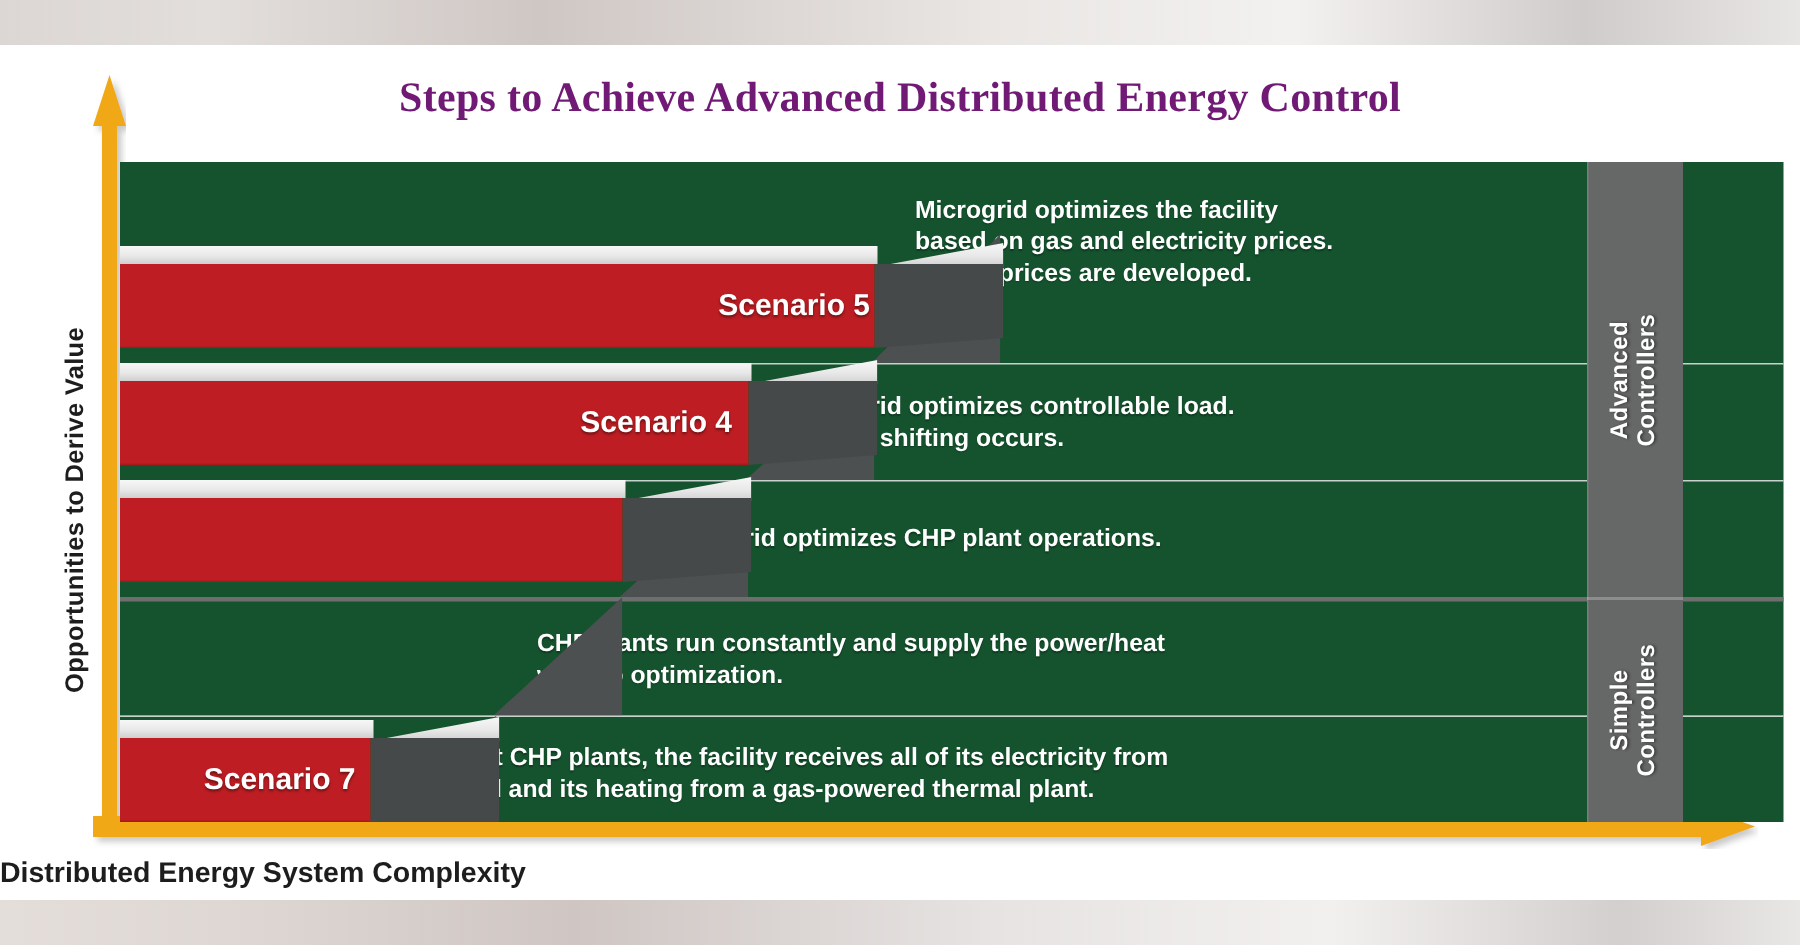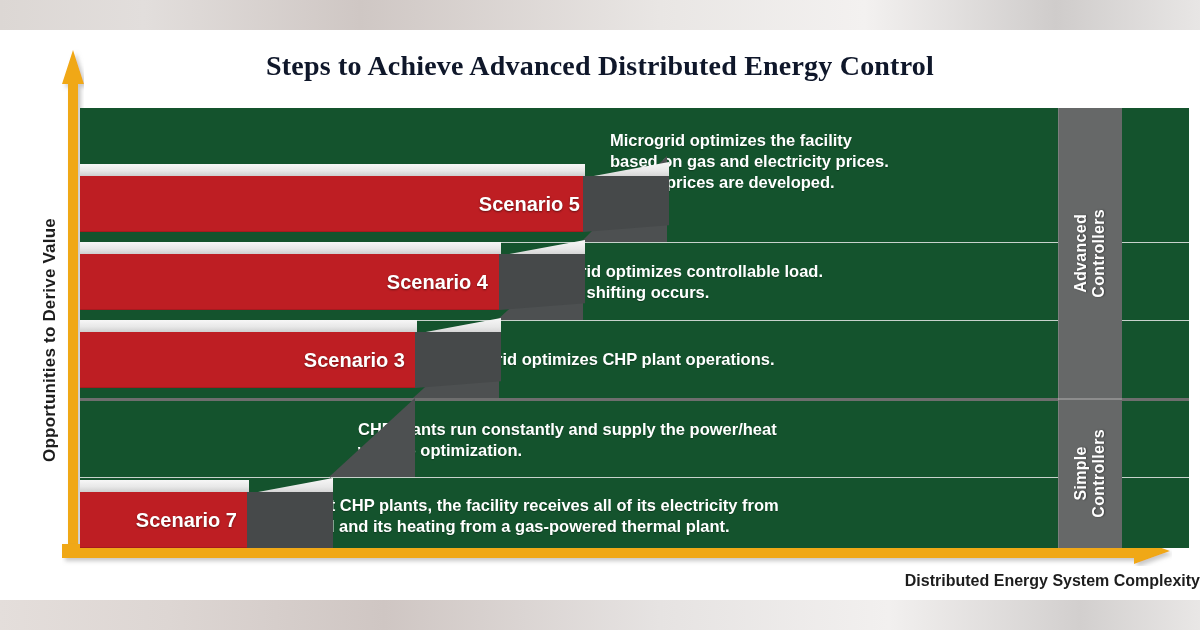--- a/index.html
+++ b/index.html
@@ -33,21 +33,21 @@
     background: #ffffff;
   }
 
   #page-title {
     position: absolute;
     left: 0; top: 20px; width: 1200px;
     text-align: center;
     font-family: "Liberation Serif", serif;
     font-size: 28px;
     font-weight: bold;
-    color: #0f172a;
+    color: #701a75;
     letter-spacing: 0.2px;
     text-shadow: 0 1px 0 rgba(255,255,255,.6);
   }
 
   
   #y-axis-arrow {
     position: absolute; left: 62px; top: 18px; width: 22px; height: 505px;
   }
   #x-axis-arrow {
     position: absolute; left: 62px; top: 508px; width: 1110px; height: 28px;
@@ -60,22 +60,22 @@
     transform-origin: center center;
     text-align: center;
     font-size: 17px;
     font-weight: bold;
     color: #1d1d1d;
     letter-spacing: .2px;
   }
   #x-axis-label {
     position: absolute;
     left: 0; top: 542px; width: 1200px;
-    text-align: right;
-    font-size: 16px;
+    text-align: left;
+    font-size: 19px;
     font-weight: bold;
     color: #1d1d1d;
   }
 
   
   #plot {
     position: absolute;
     left: 80px; top: 78px;
     width: 1042px; height: 440px;
   }
@@ -255,21 +255,20 @@
         <div class="step-label" style="right:181px;">Scenario 4</div>
       </div>
 
       <div class="step" style="left:0px; top:224px; width:505px;">
         <div class="step-side-top" style="left:335px; top:-14px; width:86px; height:16px;
              clip-path: polygon(0 100%, 100% 0, 100% 100%, 0 100%);"></div>
         <div class="step-side-top" style="left:0px; top:-12px; width:337px; height:12px;"></div>
         <div class="step-side" style="left:335px; width:86px;
              clip-path: polygon(0 0, 100% -12%, 100% 88%, 0 100%);"></div>
         <div class="step-face" style="width:335px;"></div>
-        <div class="step-label" style="right:180px;">Scenario 3</div>
       </div>
 
 
       <div class="step" style="left:0px; top:384px; width:337px; height:56px;">
         <div class="step-side-top" style="left:167px; top:-14px; width:86px; height:16px;
              clip-path: polygon(0 100%, 100% 0, 100% 100%, 0 100%);"></div>
         <div class="step-side-top" style="left:0px; top:-12px; width:169px; height:12px;"></div>
         <div class="step-side" style="left:167px; width:86px; height:56px;
              clip-path: polygon(0 0, 100% -12%, 100% 100%, 0 100%);"></div>
         <div class="step-face" style="width:167px; height:56px;"></div>

